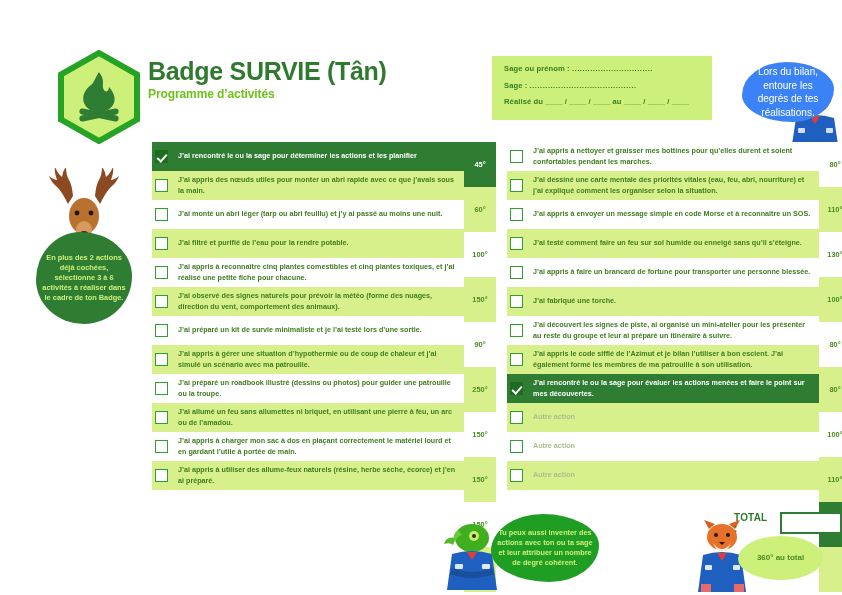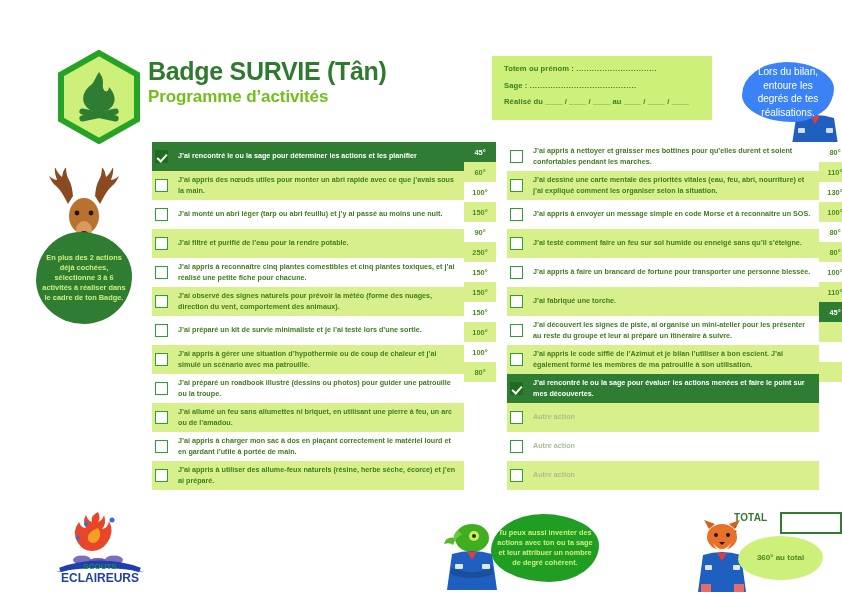--- a/index.html
+++ b/index.html
@@ -17,21 +17,21 @@
     position:absolute;left:33px;top:50px;width:84px;height:94px;
   }
   .badge-hex svg{display:block;}
 
   .title-block{position:absolute;left:124px;top:58px;}
   .title-main{
     font-size:25px;font-weight:bold;color:#2f7a2f;letter-spacing:-0.3px;
     line-height:1.05;margin:0;
   }
   .title-sub{
-    font-size:17px;font-weight:bold;color:#6ec11a;margin:3px 0 0 0;
+    font-size:12px;font-weight:bold;color:#6ec11a;margin:3px 0 0 0;
     letter-spacing:-0.1px;
   }
 
   
   .ident-box{
     position:absolute;left:468px;top:56px;width:220px;height:64px;
     background:#cdf07b;
     padding:8px 12px;box-sizing:border-box;
   }
   .ident-line{
@@ -109,21 +109,21 @@
   }
   .txt-cell{
     flex:1 1 auto;
     display:flex;align-items:center;
     padding:0 7px 0 7px;
     font-size:7.2px;color:#3f7d1f;font-weight:600;
     line-height:1.42;
     box-sizing:border-box;
   }
   .deg-cell{
-    height:20px;
+    height:45px;
     display:flex;align-items:center;justify-content:center;
     font-size:7.4px;color:#4a8c22;font-weight:bold;
     box-sizing:border-box;
   }
 
   
   .fill-shade .txt-cell{background:#d7f08c;}
   .fill-plain .txt-cell{background:#ffffff;}
   .fill-dark .txt-cell{background:#2e7d32;color:#ffffff;}
   .fill-shade .cb-cell{background:#d7f08c;}
@@ -153,21 +153,21 @@
     </svg>
   </div>
 
   <div class="title-block">
     <div class="title-main">Badge SURVIE (Tân)</div>
     <div class="title-sub">Programme d’activités</div>
   </div>
 
   <div class="ident-box">
     <div class="ident-line">
-      <span>Totem ou prénom :</span>
+      <span>Sage ou prénom :</span>
       <span class="dots">...............................</span>
     </div>
     <div class="ident-line">
       <span>Sage :</span>
       <span class="dots">.........................................</span>
     </div>
     <div class="ident-line">Réalisé du ____ / ____ / ____ au ____ / ____ / ____</div>
   </div>
 
   <div class="mascot" style="left:760px;top:82px;">
@@ -421,30 +421,14 @@
     </svg>
   </div>
 
   <div class="bubble bubble-fox-bottom">360° au total</div>
 
   <div class="total-wrap">
     <span class="total-label">TOTAL :</span>
     <div class="total-box"></div>
   </div>
 
-  <div class="logo-wrap">
-    <svg width="96" height="78" viewBox="0 0 96 78">
-      <path d="M46 4 q3 6 0 10 q5 -2 6 -7 q3 9 -2 14 q6 -1 7 -8 q6 11 -2 22 q-6 8 -15 8 q-9 0 -14 -8 q-7 -11 1 -21 q2 6 7 6 q-4 -7 0 -13 q2 6 6 7 q-2 -6 6 -10z" fill="#e8452a"></path>
-      <path d="M46 20 q4 6 1 11 q-4 6 -9 3 q-4 -3 -1 -8 q3 -4 9 -6z" fill="#f2a020"></path>
-      <ellipse cx="30" cy="52" rx="9" ry="4.5" fill="#7b6fbd"></ellipse>
-      <ellipse cx="46" cy="55" rx="11" ry="5" fill="#6b5fae"></ellipse>
-      <ellipse cx="62" cy="52" rx="9" ry="4.5" fill="#7b6fbd"></ellipse>
-      <path d="M4 64 q42 -16 88 0 q-44 -8 -88 0z" fill="#1f3fae"></path>
-      <path d="M8 62 q40 -14 80 0" stroke="#1f3fae" stroke-width="5" fill="none"></path>
-      <circle cx="34" cy="16" r="2" fill="#2f6fe0"></circle>
-      <circle cx="60" cy="12" r="2.5" fill="#2f6fe0"></circle>
-      <circle cx="26" cy="30" r="2" fill="#2f6fe0"></circle>
-      <text x="48" y="61" font-family="Liberation Sans, sans-serif" font-size="8" font-weight="bold" fill="#1f8f3f" text-anchor="middle">SCOUTS</text>
-      <text x="48" y="74" font-family="Liberation Sans, sans-serif" font-size="12" font-weight="bold" fill="#1f3fae" text-anchor="middle">ECLAIREURS</text>
-    </svg>
-  </div>
 
 </div>
 
 </body></html>

